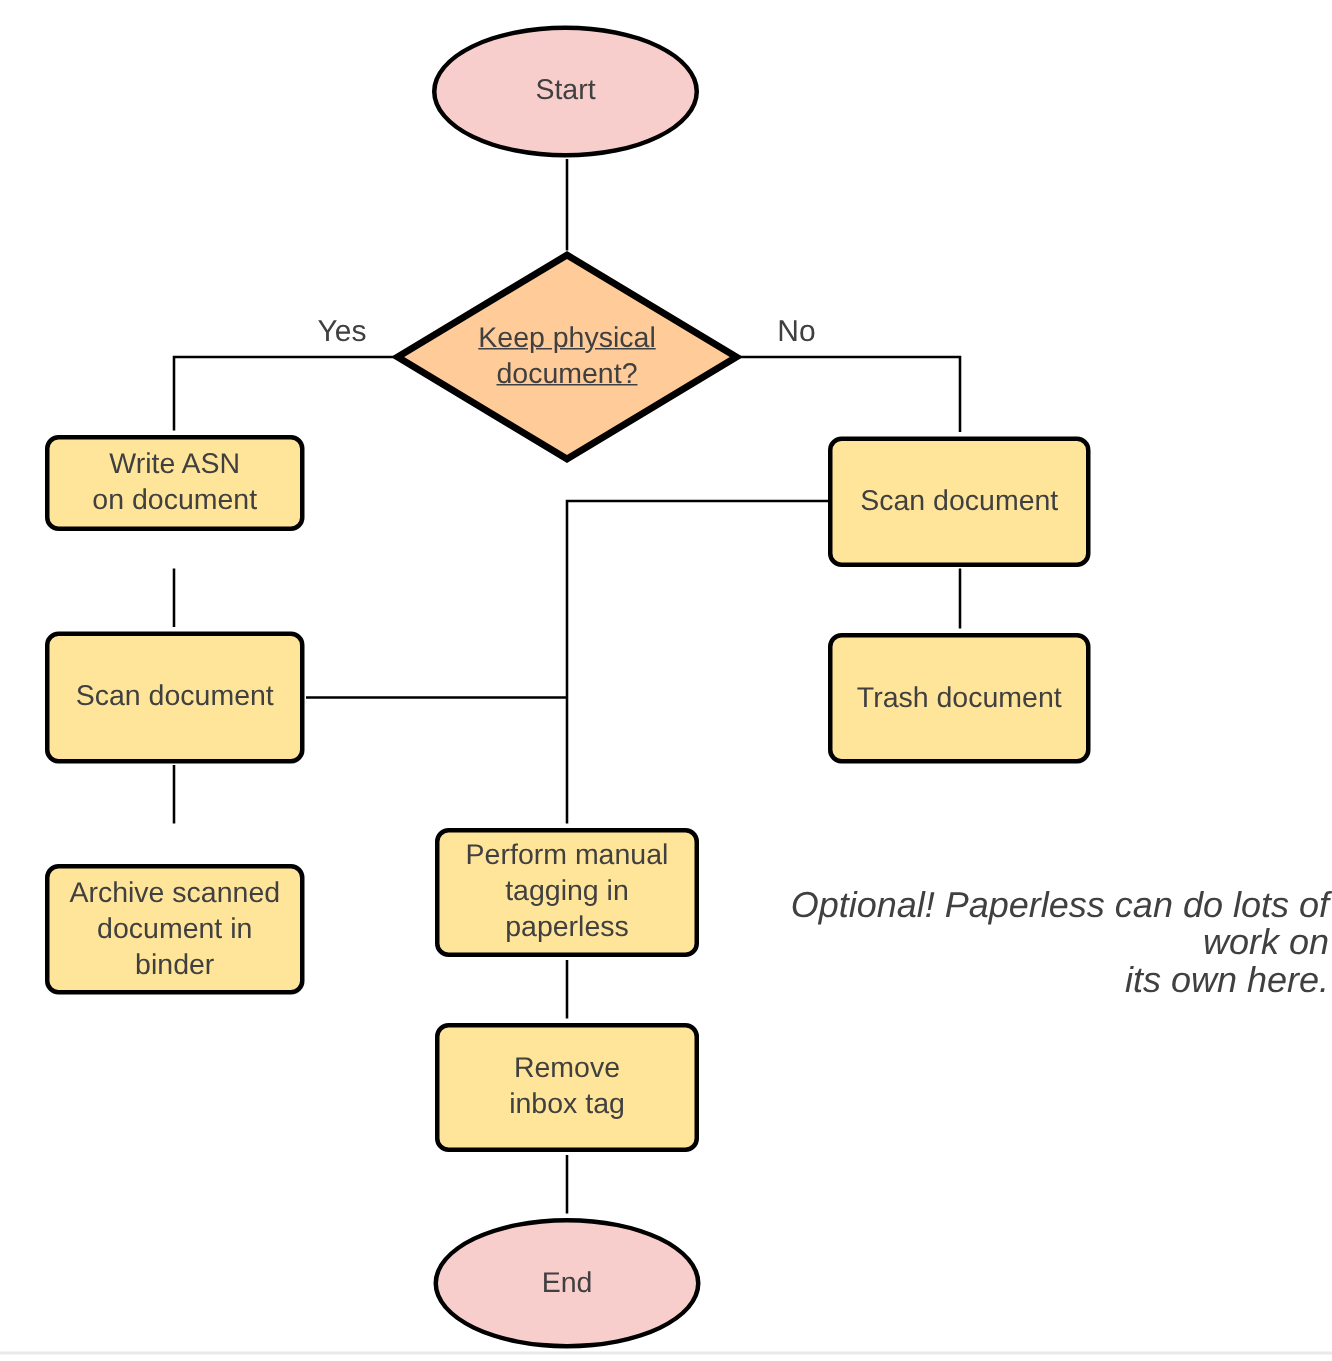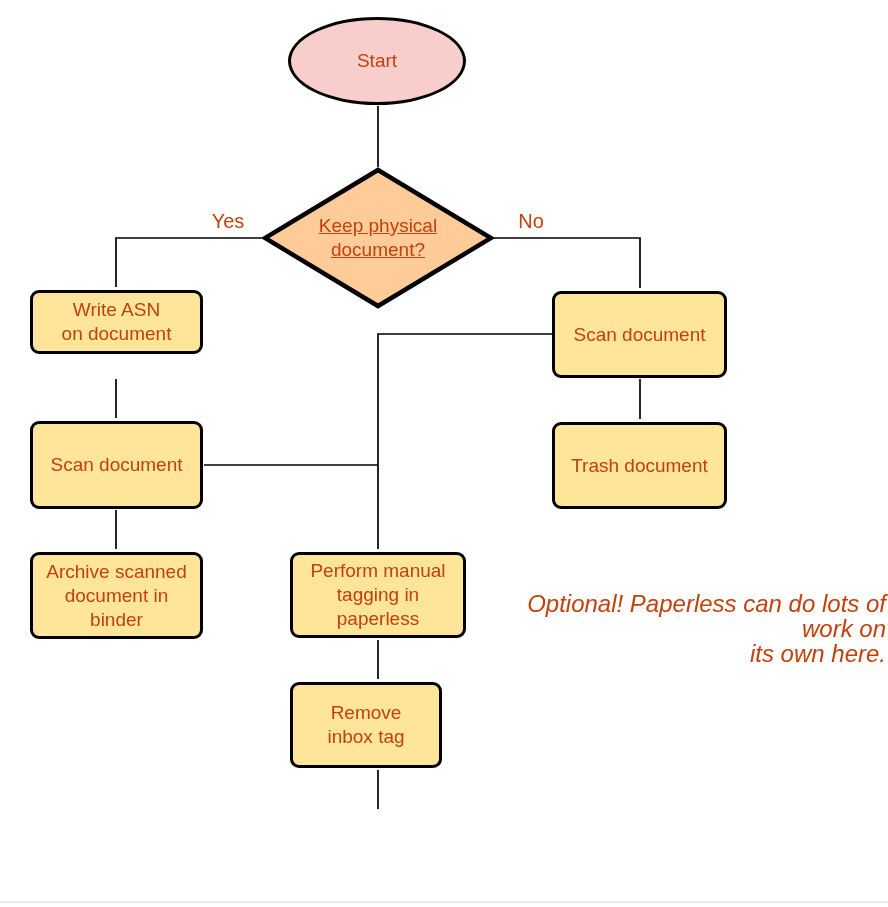--- a/index.html
+++ b/index.html
@@ -6,21 +6,21 @@
     margin: 0;
     padding: 0;
     background: #ffffff;
   }
   #canvas {
     position: relative;
     width: 888px;
     height: 907px;
     background: #ffffff;
     font-family: "Liberation Sans", sans-serif;
-    color: #c2410c;
+    color: #404040;
     overflow: hidden;
   }
   .node {
     position: absolute;
     box-sizing: border-box;
     border: 3.5px solid #000000;
     display: flex;
     align-items: center;
     justify-content: center;
     text-align: center;
@@ -101,21 +101,21 @@
   }
 
   
   #node-start        { left: 288px; top: 17px;  width: 178px; height: 88px; }
   #node-write-asn    { left: 30px;  top: 290px; width: 173px; height: 64px; }
   #node-scan-left    { left: 30px;  top: 421px; width: 173px; height: 88px; }
   #node-archive      { left: 30px;  top: 552px; width: 173px; height: 87px; }
   #node-scan-right   { left: 552px; top: 291px; width: 175px; height: 87px; }
   #node-trash        { left: 552px; top: 422px; width: 175px; height: 87px; }
   #node-tagging      { left: 290px; top: 552px; width: 176px; height: 86px; }
-  #node-remove-inbox { left: 290px; top: 682px; width: 152px; height: 86px; }
+  #node-remove-inbox { left: 290px; top: 682px; width: 176px; height: 86px; }
   #node-end          { left: 289px; top: 812px; width: 178px; height: 87px; }
   #label-yes         { left: 198px; top: 211px; }
   #label-no          { left: 501px; top: 211px; }
 </style>
 </head>
 <body>
 
 <div id="canvas">
 
   <svg id="edges" width="888" height="907" viewBox="0 0 888 907">
@@ -155,21 +155,21 @@
 
   <div id="node-write-asn" class="node process" style="background-color: rgb(255, 229, 153);">
     <span class="label">Write ASN
 on document</span>
   </div>
 
   <div id="node-scan-left" class="node process" style="background-color: rgb(255, 229, 153);">
     <span class="label">Scan document</span>
   </div>
 
-  <div id="node-archive" class="node process" style="background-color: rgb(255, 229, 153);">
+  <div id="node-archive" class="node process" style="background-color: rgb(255, 229, 153); margin-top: 24px;">
     <span class="label">Archive scanned
 document in
 binder</span>
   </div>
 
   <div id="node-scan-right" class="node process" style="background-color: rgb(255, 229, 153);">
     <span class="label">Scan document</span>
   </div>
 
   <div id="node-tagging" class="node process" style="background-color: rgb(255, 229, 153);">
@@ -180,19 +180,22 @@
 
   <div id="node-trash" class="node process" style="background-color: rgb(255, 229, 153);">
     <span class="label">Trash document</span>
   </div>
 
   <div id="node-remove-inbox" class="node process" style="background-color: rgb(255, 229, 153);">
     <span class="label">Remove
 inbox tag</span>
   </div>
 
+  <div id="node-end" class="node terminator" style="background-color: rgb(248, 206, 204);">
+    <span class="label">End</span>
+  </div>
 
   <div class="note">Optional! Paperless can do lots of work on
 its own here.</div>
 
   <div class="page-break"></div>
 
 </div>
 
 </body></html>

